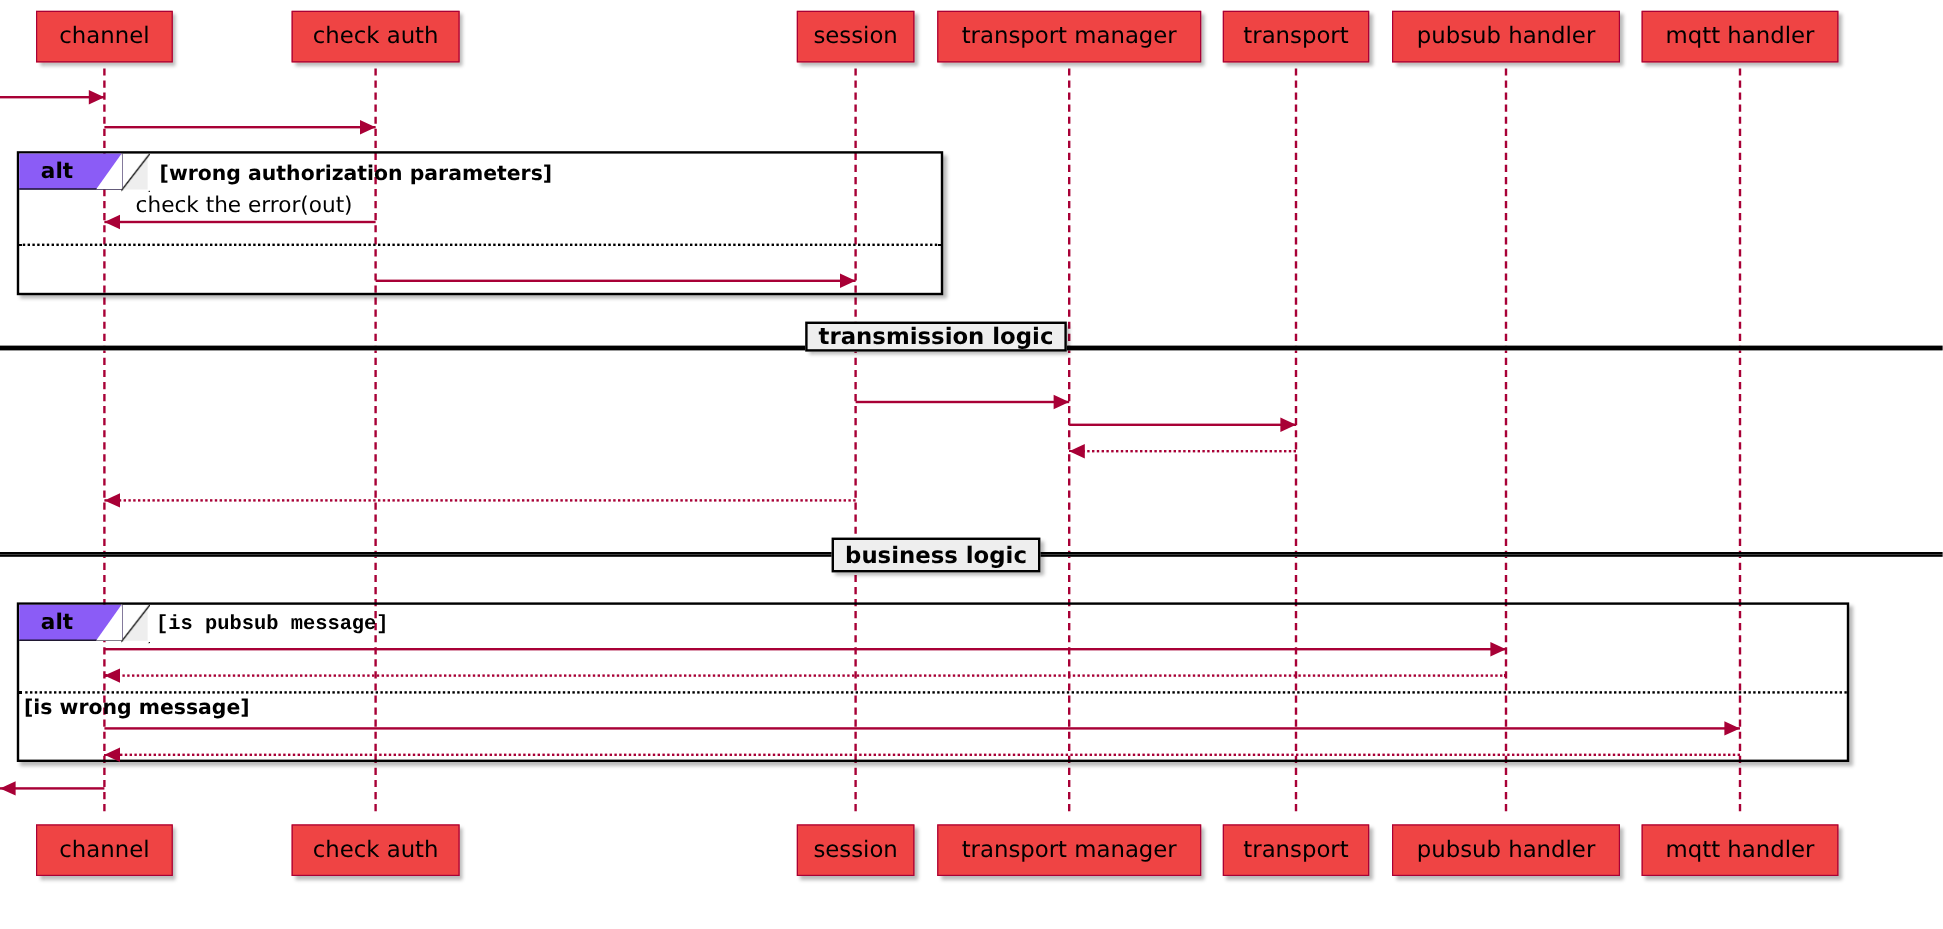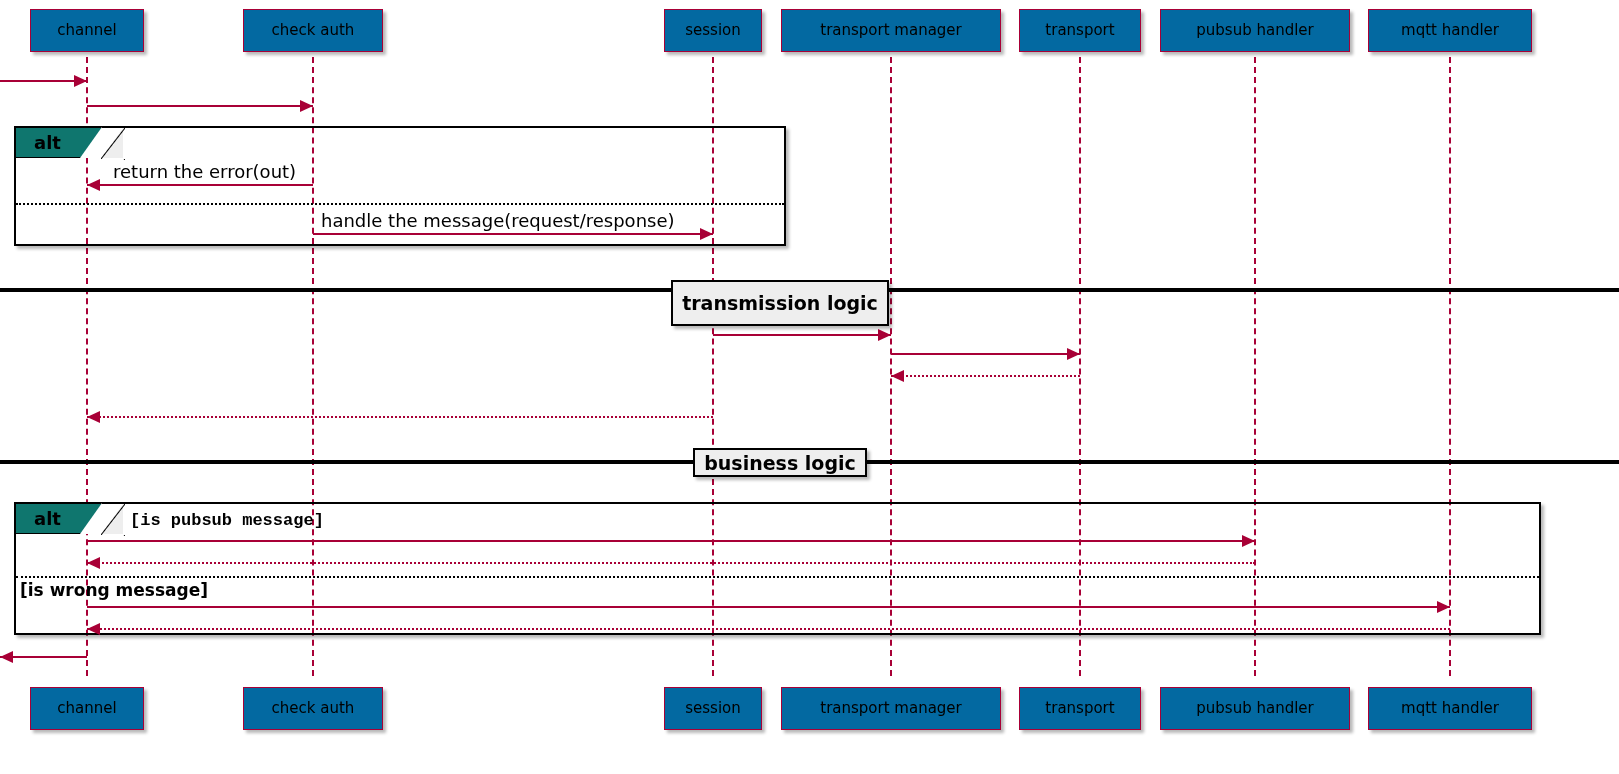--- a/index.html
+++ b/index.html
@@ -2,43 +2,43 @@
 <html><head>
 <meta charset="utf-8">
 <title>Sequence Diagram</title>
 <style>
   html,body{margin:0;padding:0;background:#ffffff;}
   body{width:1619px;height:774px;position:relative;overflow:hidden;
        font-family:"DejaVu Sans","Liberation Sans",sans-serif;}
   #stage{position:absolute;left:0;top:0;width:1619px;height:774px;}
 
   
-  .pbox{position:absolute;background:#0369a1;border:1.5px solid #A80036;
+  .pbox{position:absolute;background:#ef4444;border:1.5px solid #A80036;
         box-shadow:3px 3px 3px rgba(0,0,0,0.28);
-        font-size:15px;color:#000;line-height:1;
+        font-size:19px;color:#000;line-height:1;
         display:flex;align-items:center;justify-content:center;
         white-space:nowrap;box-sizing:border-box;}
 
   
   .lifeline{position:absolute;width:0;border-left:2px dashed #A80036;}
 
   
   .msgline{position:absolute;height:0;border-top:2px solid #A80036;}
   .msgline.dotted{border-top:2px dotted #A80036;}
   .arrowhead{position:absolute;width:0;height:0;}
   .arrowhead.right{border-top:6px solid transparent;border-bottom:6px solid transparent;
                    border-left:13px solid #A80036;}
   .arrowhead.left{border-top:6px solid transparent;border-bottom:6px solid transparent;
                   border-right:13px solid #A80036;}
   .msglabel{position:absolute;font-size:18px;color:#000;white-space:nowrap;line-height:1;}
 
   
   .groupbox{position:absolute;border:2.5px solid #000;background:transparent;
             box-shadow:3px 3px 3px rgba(0,0,0,0.28);box-sizing:border-box;}
-  .grouptab{position:absolute;background:#0f766e;border:1.5px solid #000;
+  .grouptab{position:absolute;background:#8b5cf6;border:1.5px solid #000;
             border-top:none;border-left:none;
             font-size:18px;font-weight:bold;color:#000;
             display:flex;align-items:center;padding-left:18px;box-sizing:border-box;}
   .grouptab:after{content:"";position:absolute;right:-1px;top:-1px;bottom:-1px;width:22px;
                   background:#ffffff;
                   clip-path:polygon(100% 0,100% 100%,0 100%);
                   border-left:none;}
   .tabnotch{position:absolute;width:0;height:0;border-style:solid;}
   .groupcond{position:absolute;font-size:17px;font-weight:bold;color:#000;white-space:nowrap;}
   .elseline{position:absolute;height:0;border-top:2px dotted #000;}
@@ -57,45 +57,45 @@
 
 <div id="stage">
     <div class="lifeline" title="channel" style="left: 86px; top: 57px; height: 619px; z-index: 1;"></div>
     <div class="lifeline" title="check auth" style="left: 312px; top: 57px; height: 619px; z-index: 1;"></div>
     <div class="lifeline" title="session" style="left: 712px; top: 57px; height: 619px; z-index: 1;"></div>
     <div class="lifeline" title="transport manager" style="left: 890px; top: 57px; height: 619px; z-index: 1;"></div>
     <div class="lifeline" title="transport" style="left: 1079px; top: 57px; height: 619px; z-index: 1;"></div>
     <div class="lifeline" title="pubsub handler" style="left: 1254px; top: 57px; height: 619px; z-index: 1;"></div>
     <div class="lifeline" title="mqtt handler" style="left: 1449px; top: 57px; height: 619px; z-index: 1;"></div>
     <div class="divline" style="left: 0px; top: 288px; width: 1619px; z-index: 3;"></div>
-    <div class="divbox" style="left: 671px; top: 280px; width: 218px; height: 46px; z-index: 4;">transmission logic</div>
+    <div class="divbox" style="left: 671px; top: 268px; width: 218px; height: 25px; z-index: 4;">transmission logic</div>
     <div class="divline" style="left: 0px; top: 460px; width: 1619px; z-index: 3;"></div>
     <div class="divbox" style="left: 693px; top: 448px; width: 174px; height: 29px; z-index: 4;">business logic</div>
     <div class="groupbox" style="left: 14px; top: 126px; width: 772px; height: 120px; z-index: 5;"></div>
     <div class="grouptab" style="left: 16px; top: 128px; width: 86px; height: 30px; z-index: 6;">alt</div>
     <div class="tabnotch" style="left: 101px; top: 128px; border-width: 0px 0px 30px 22px; border-color: transparent transparent rgb(238, 238, 238); z-index: 6;"></div>
     <div style="position: absolute; left: 101px; top: 128px; width: 24px; height: 31px; z-index: 7; border-bottom: 1.5px solid transparent; background: linear-gradient(to right bottom, transparent 0px, transparent calc(50% - 1px), rgb(0, 0, 0) 50%, transparent calc(50% + 1px), transparent 100%);"></div>
+    <div class="groupcond" style="left: 133px; top: 135px; z-index: 8;">[wrong authorization parameters]</div>
     <div class="elseline" style="left: 16px; top: 203px; width: 768px; z-index: 6;"></div>
     <div class="groupbox" style="left: 14px; top: 502px; width: 1527px; height: 133px; z-index: 5;"></div>
     <div class="grouptab" style="left: 16px; top: 504px; width: 86px; height: 30px; z-index: 6;">alt</div>
     <div class="tabnotch" style="left: 101px; top: 504px; border-width: 0px 0px 30px 22px; border-color: transparent transparent rgb(238, 238, 238); z-index: 6;"></div>
     <div style="position: absolute; left: 101px; top: 504px; width: 24px; height: 31px; z-index: 7; border-bottom: 1.5px solid transparent; background: linear-gradient(to right bottom, transparent 0px, transparent calc(50% - 1px), rgb(0, 0, 0) 50%, transparent calc(50% + 1px), transparent 100%);"></div>
     <div class="groupcond" style="left: 130px; top: 511px; z-index: 8; font-family: Liberation Mono, monospace;">[is pubsub message]</div>
     <div class="elseline" style="left: 16px; top: 576px; width: 1523px; z-index: 6;"></div>
     <div class="groupcond" style="left: 20px; top: 580px; z-index: 8;">[is wrong message]</div>
     <div class="msgline" style="left: 0px; top: 80px; width: 87px; z-index: 9;"></div>
     <div class="arrowhead right" style="top: 75px; z-index: 10; left: 74px;"></div>
     <div class="msgline" style="left: 87px; top: 105px; width: 226px; z-index: 9;"></div>
     <div class="arrowhead right" style="top: 100px; z-index: 10; left: 300px;"></div>
     <div class="msgline" style="left: 87px; top: 184px; width: 226px; z-index: 9;"></div>
     <div class="arrowhead left" style="top: 179px; z-index: 10; left: 87px;"></div>
-    <div class="msglabel" style="left: 113px; top: 163px; z-index: 11;">return the error(out)</div>
+    <div class="msglabel" style="left: 113px; top: 163px; z-index: 11;">check the error(out)</div>
     <div class="msgline" style="left: 313px; top: 233px; width: 400px; z-index: 9;"></div>
     <div class="arrowhead right" style="top: 228px; z-index: 10; left: 700px;"></div>
-    <div class="msglabel" style="left: 321px; top: 212px; z-index: 11;">handle the message(request/response)</div>
     <div class="msgline" style="left: 713px; top: 334px; width: 178px; z-index: 9;"></div>
     <div class="arrowhead right" style="top: 329px; z-index: 10; left: 878px;"></div>
     <div class="msgline" style="left: 891px; top: 353px; width: 189px; z-index: 9;"></div>
     <div class="arrowhead right" style="top: 348px; z-index: 10; left: 1067px;"></div>
     <div class="msgline dotted" style="left: 891px; top: 375px; width: 189px; z-index: 9;"></div>
     <div class="arrowhead left" style="top: 370px; z-index: 10; left: 891px;"></div>
     <div class="msgline dotted" style="left: 87px; top: 416px; width: 626px; z-index: 9;"></div>
     <div class="arrowhead left" style="top: 411px; z-index: 10; left: 87px;"></div>
     <div class="msgline" style="left: 87px; top: 540px; width: 1168px; z-index: 9;"></div>
     <div class="arrowhead right" style="top: 535px; z-index: 10; left: 1242px;"></div>

